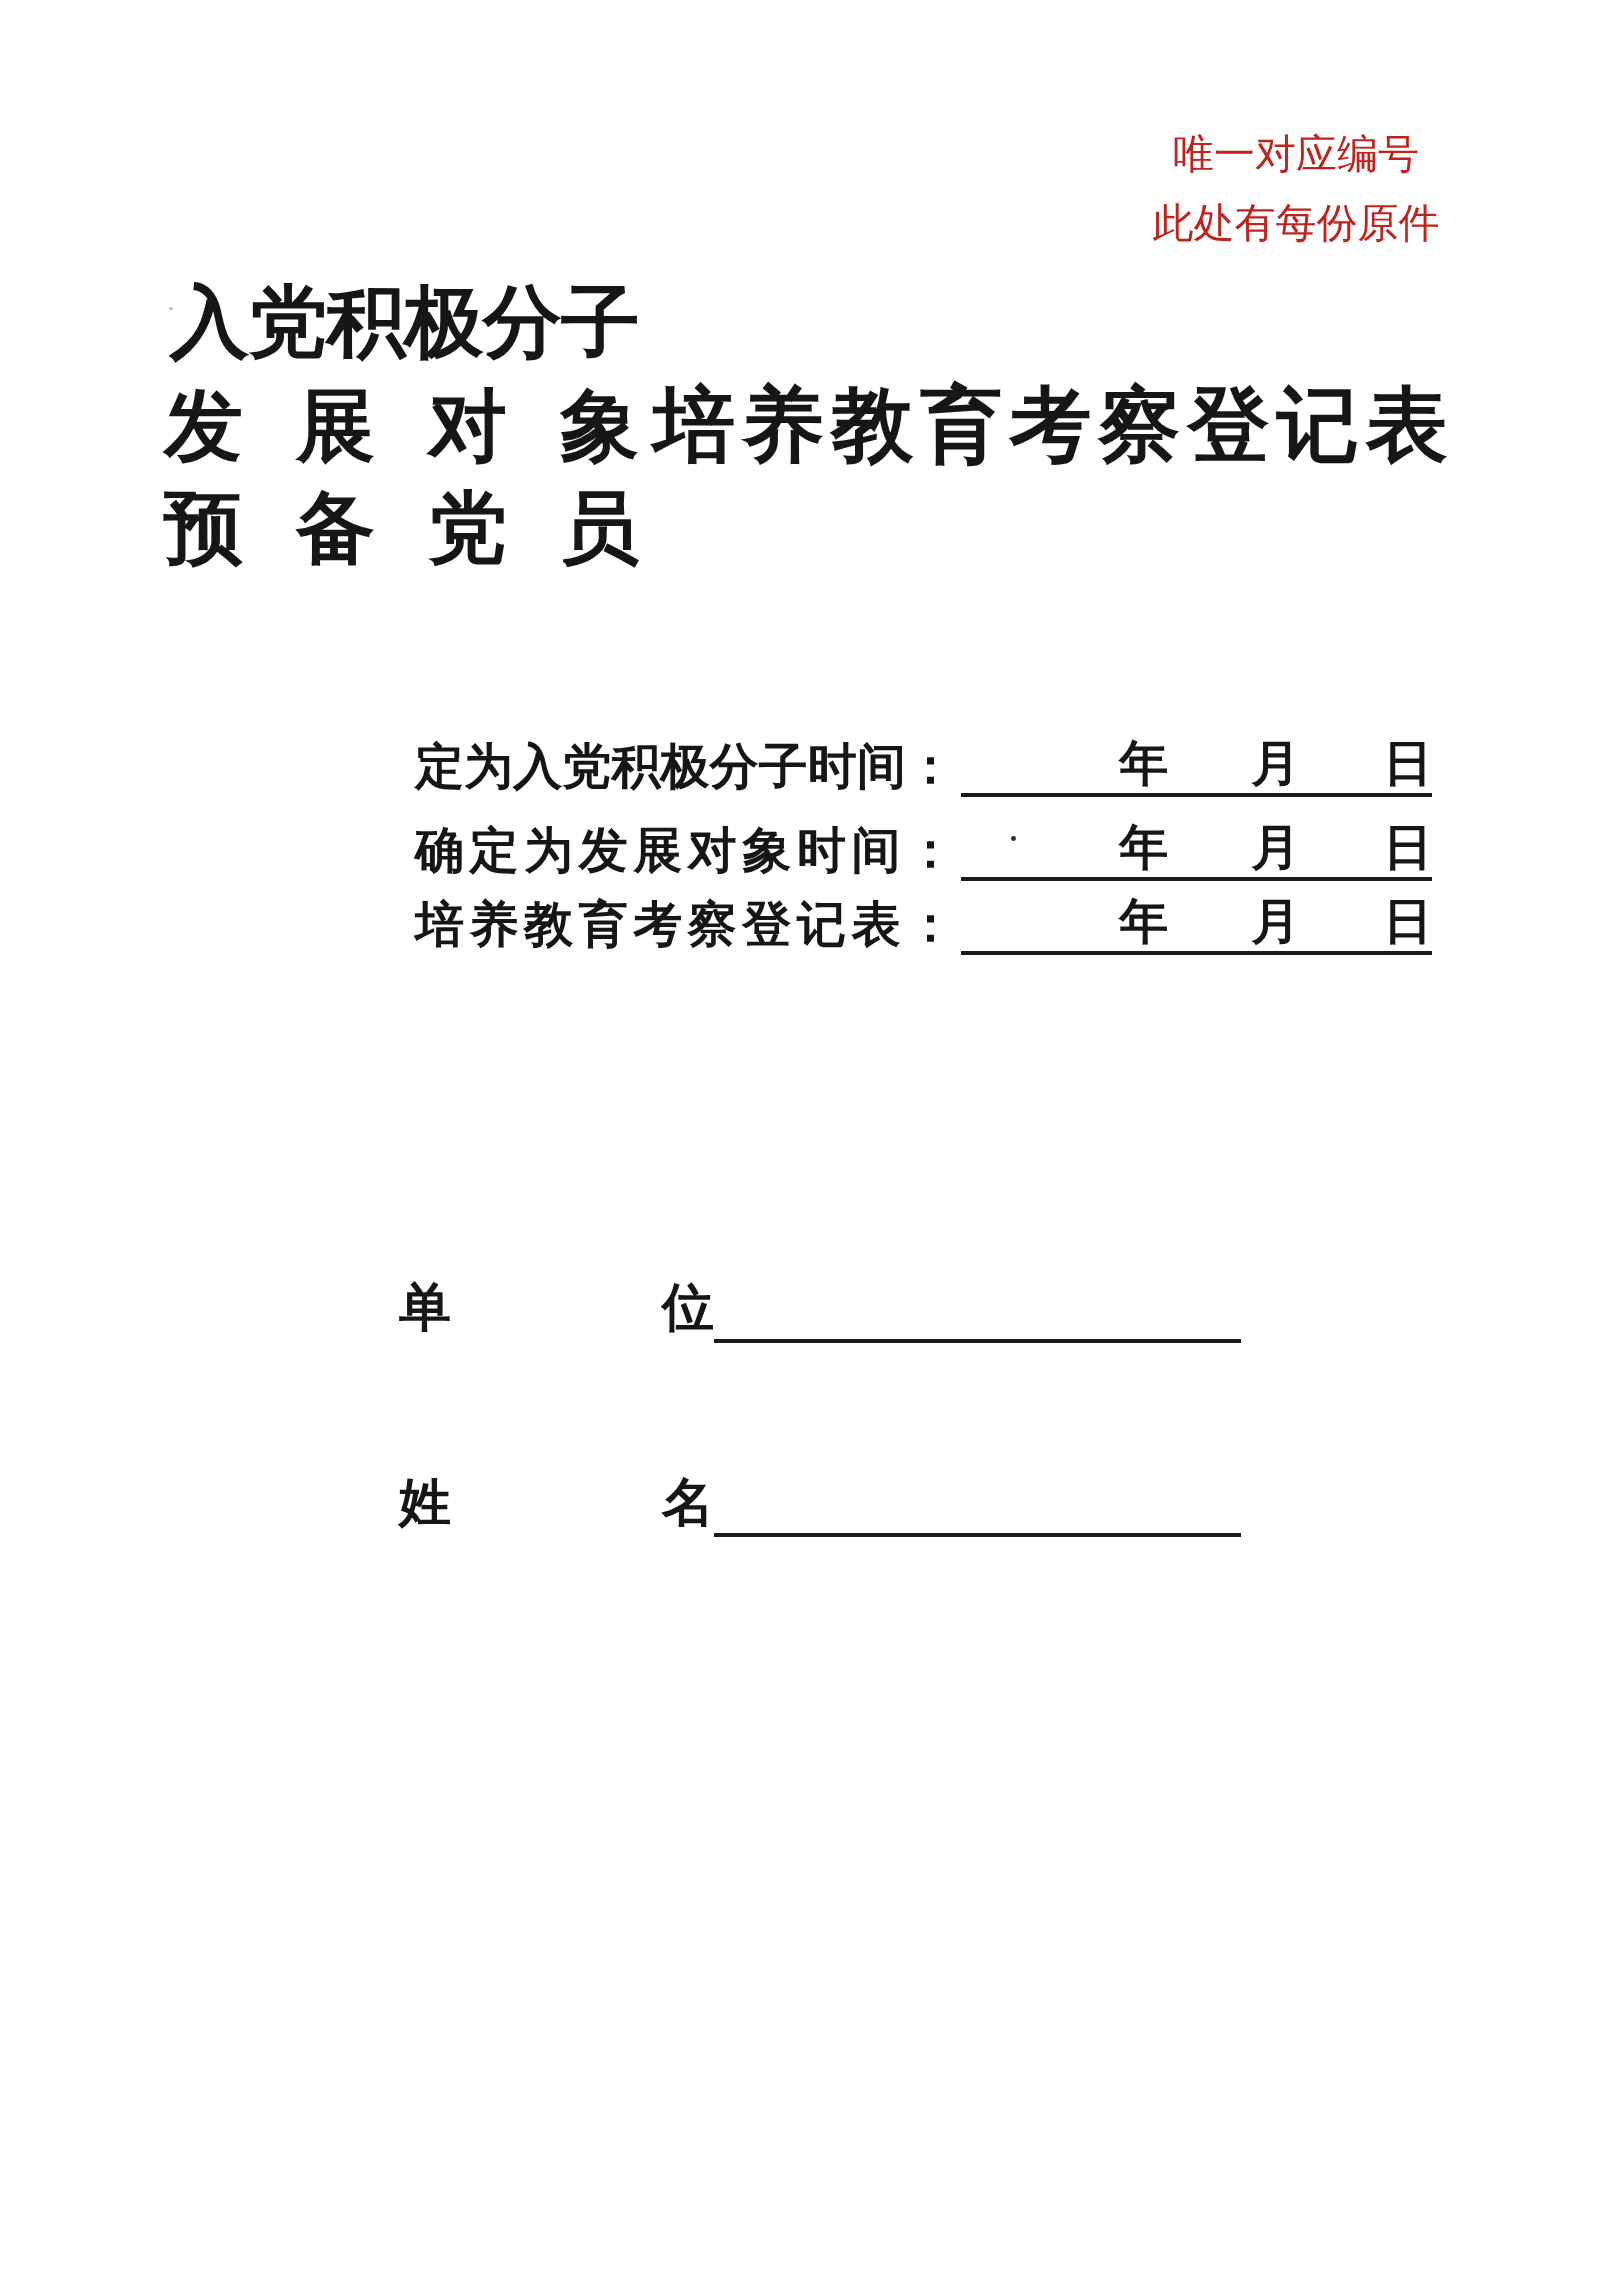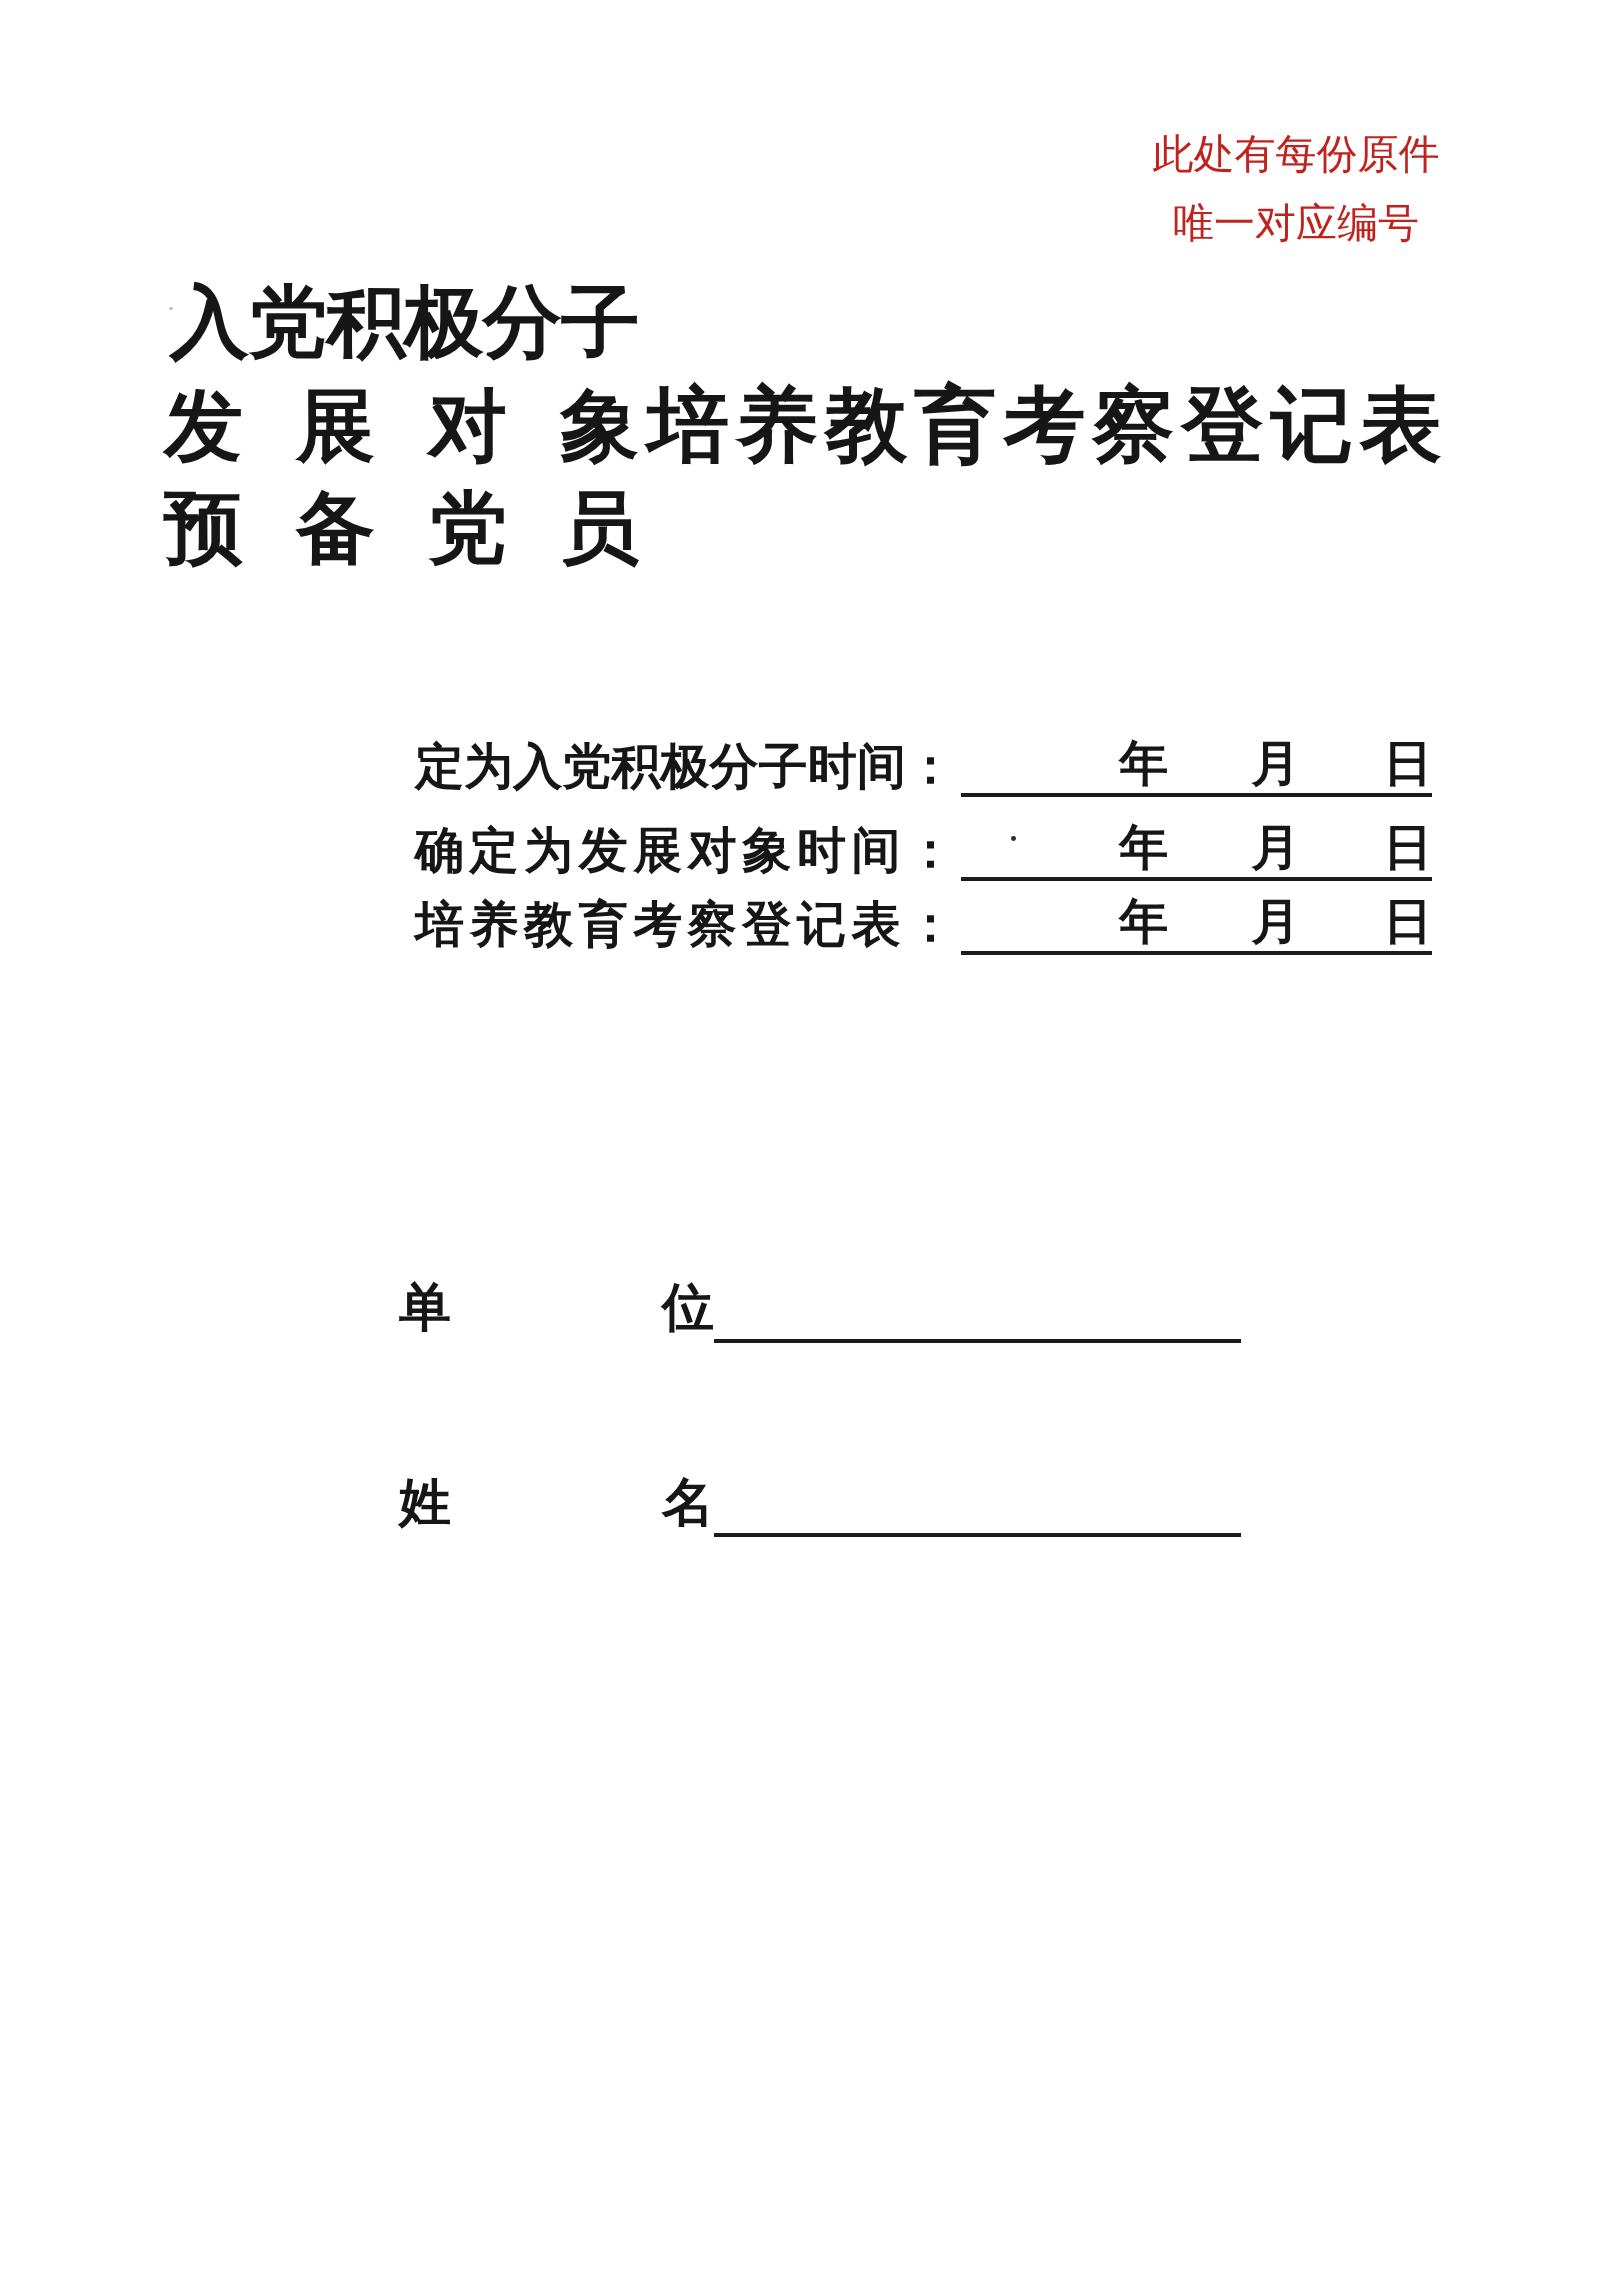--- a/index.html
+++ b/index.html
@@ -26,21 +26,21 @@
   .title-row-2{left:164px;top:385px;display:flex;align-items:baseline;}
   .title-row-3{left:164px;top:488px;}
   .spread-4{
     display:flex;justify-content:space-between;
     width:475px;
     font-size:79px;line-height:82px;font-weight:700;
   }
   .title-suffix{
     font-size:82px;line-height:82px;
     letter-spacing:7.1px;
-    margin-left:8px;
+    margin-left:14px;
     font-weight:700;
   }
   
   .date-row{
     position:absolute;left:415px;height:60px;
     display:flex;align-items:center;
   }
   .date-row.r1{top:737px;}
   .date-row.r2{top:800px;margin-top:21px;}
   .date-row.r3{top:895px;}
@@ -87,22 +87,22 @@
   .artifact{position:absolute;border-radius:50%;}
   .artifact.dot{left:1011px;top:836px;width:4.8px;height:4.8px;background:#2f2f2f;}
   .artifact.speck{left:169px;top:307px;width:4px;height:3.2px;background:#9b9b9b;opacity:.65;}
 </style>
 </head>
 <body>
 
 <div class="page">
 
   <div class="corner-note">
+    <div>唯一对应编号</div>
     <div>此处有每份原件</div>
-    <div>唯一对应编号</div>
   </div>
 
   <div class="title-row title-row-1">入党积极分子</div>
 
   <div class="title-row title-row-2">
     <div class="spread-4">
       <span>发</span>
       <span>展</span>
       <span>对</span>
       <span>象</span>

